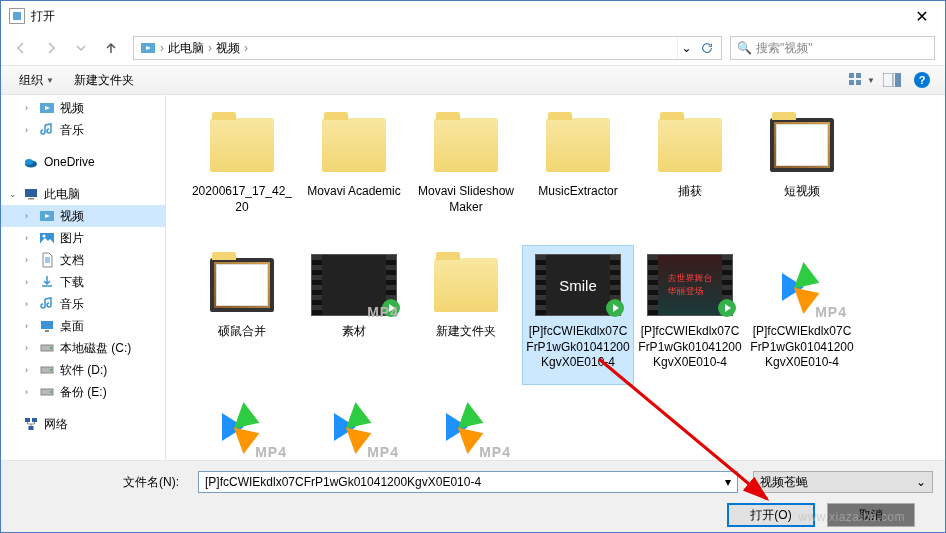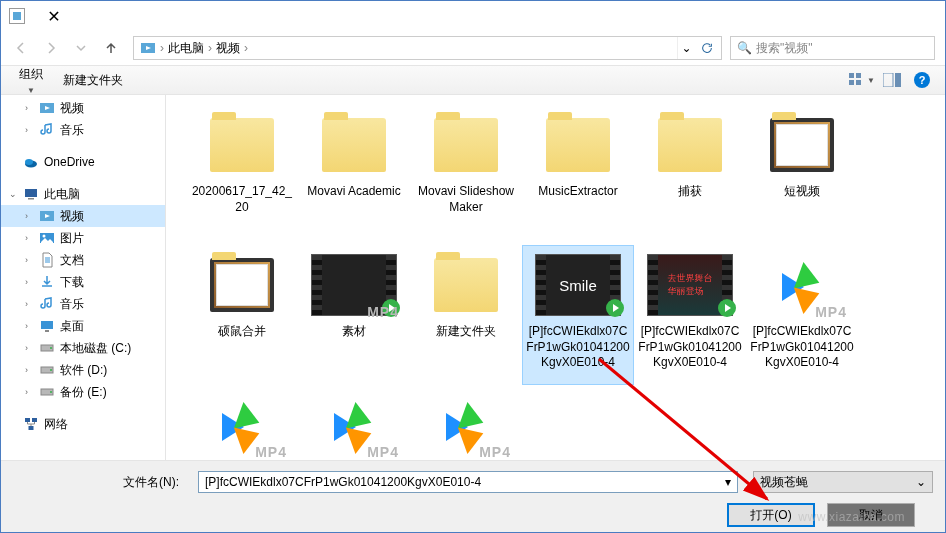--- a/index.html
+++ b/index.html
@@ -19,21 +19,21 @@
 .addrbar .folder-icon { width: 16px; height: 16px; margin-right: 4px; }
 .addrbar .crumb { padding: 0 4px; }
 .addrbar .sep { color: #888; }
 .addrbar .spacer { flex: 1; }
 .addrbar .dd { width: 18px; height: 22px; display: flex; align-items: center; justify-content: center; border-left: 1px solid #eee; }
 .refresh { width: 24px; height: 22px; display: flex; align-items: center; justify-content: center; }
 .searchbox { width: 205px; height: 24px; border: 1px solid #ccc; display: flex; align-items: center; padding: 0 6px; color: #888; }
 .searchbox .sicon { margin-right: 4px; }
 
 .toolbar { height: 30px; border-top: 1px solid #e5e5e5; border-bottom: 1px solid #e5e5e5; background: linear-gradient(#fafafa,#f0f0f0); display: flex; align-items: center; padding: 0 10px; gap: 4px; }
-.tbtn { padding: 3px 8px; display: flex; align-items: center; gap: 3px; border-radius: 2px; flex-direction: column; }
+.tbtn { padding: 3px 8px; display: flex; align-items: center; gap: 3px; border-radius: 2px; }
 .tbtn .drop { font-size: 8px; color: #555; }
 .toolbar .tspacer { flex: 1; }
 .tool-icon { width: 26px; height: 22px; display: flex; align-items: center; justify-content: center; border-radius: 2px; }
 .help-icon { width: 16px; height: 16px; background: #0078d7; color: #fff; border-radius: 50%; display: flex; align-items: center; justify-content: center; font-weight: bold; font-size: 11px; }
 
 .mainarea { display: flex; height: 365px; }
 .sidebar { width: 165px; border-right: 1px solid #e5e5e5; overflow-y: auto; padding: 2px 0; }
 .side-item { display: flex; align-items: center; height: 22px; padding: 0 0 0 22px; gap: 5px; }
 .side-item.l2 { padding-left: 38px; }
 .side-item.sel { background: #cde8ff; }
@@ -75,20 +75,21 @@
 .btn { min-width:88px; height:24px; border:1px solid #adadad; background:#737373; display:flex; align-items:center; justify-content:center; gap:2px; }
 .btn.primary { border:2px solid #0078d7; background:#e1e1e1; }
 
 .red-arrow { position:absolute; pointer-events:none; z-index:50; }
 </style>
 </head>
 <body>
 
 <div class="titlebar">
   <span class="icon"></span>
+  <span class="title">打开</span>
   <span class="close">✕</span>
 </div>
 
 <div class="navrow">
   <div class="navbtn disabled">
       <svg viewBox="0 0 16 16">
         <path d="M10 3l-5 5 5 5" stroke="currentColor" stroke-width="1.5" fill="none"></path>
       </svg>
     </div>
   <div class="navbtn disabled">

